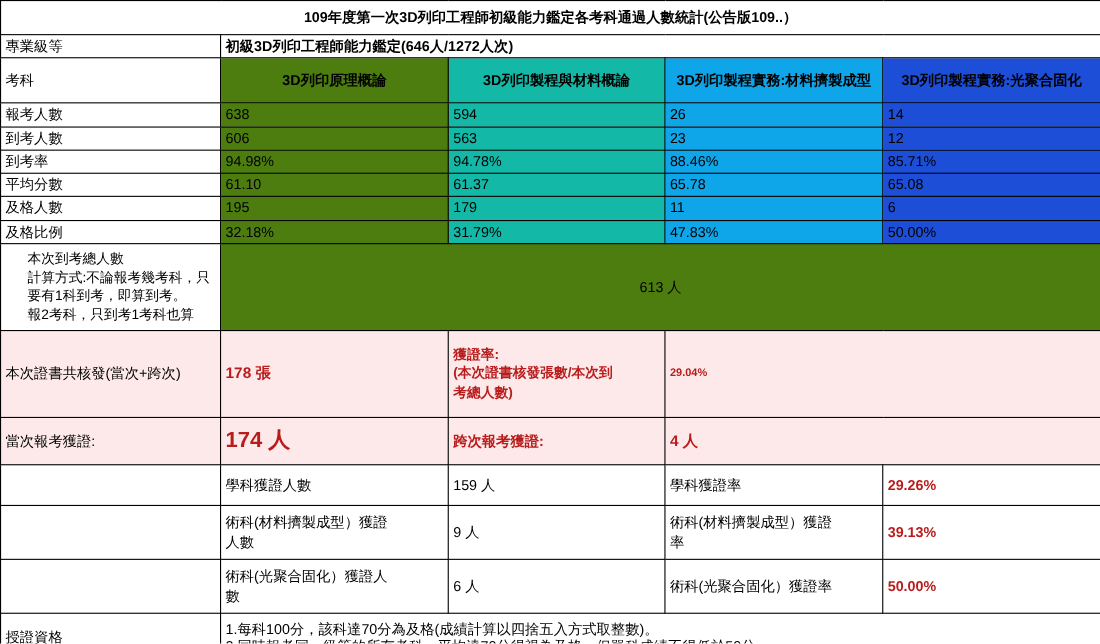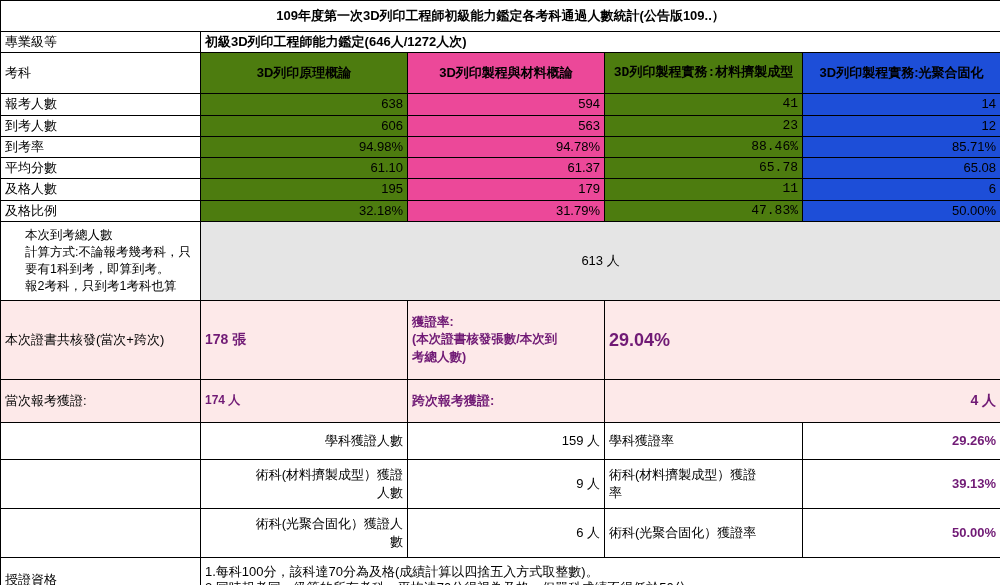--- a/index.html
+++ b/index.html
@@ -35,31 +35,31 @@
     word-wrap: break-word;
   }
   .title-cell {
     text-align: center;
     font-weight: bold;
     font-size: 14.5px;
     border: 1px solid #000000;
     height: 26px;
   }
   .center { text-align: left; }
-  .right  { text-align: right; }
+  .right  { text-align: left; }
   .left   { text-align: left; }
   .bold   { font-weight: bold; }
-  .redb   { color: #701a75; font-weight: bold; }
+  .redb   { color: #b91c1c; font-weight: bold; }
 
   
   .c-blue   { background: #4d7c0f; }
-  .c-peach  { background: #ec4899; }
-  .c-orange { background: #4d7c0f; font-family: Liberation Mono, monospace; }
+  .c-peach  { background: #14b8a6; }
+  .c-orange { background: #0ea5e9; }
   .c-orange2{ background: #1d4ed8; }
-  .c-cream  { background: #e5e5e5; }
+  .c-cream  { background: #4d7c0f; }
   .c-pink   { background: #fde9e9; }
   .c-white  { background: #ffffff; }
 
   .hdr-sub {
     text-align: center;
     font-weight: bold;
     font-size: 13.5px;
   }
   .lbl { text-align: left; }
   .note-cell {
@@ -101,21 +101,21 @@
         <td class="hdr-sub c-blue">3D列印原理概論</td>
         <td class="hdr-sub c-peach">3D列印製程與材料概論</td>
         <td class="hdr-sub c-orange">3D列印製程實務:材料擠製成型</td>
         <td class="hdr-sub c-orange2">3D列印製程實務:光聚合固化</td>
       </tr>
 
       <tr>
         <td class="lbl">報考人數</td>
         <td class="right c-blue">638</td>
         <td class="right c-peach">594</td>
-        <td class="right c-orange">41</td>
+        <td class="right c-orange">26</td>
         <td class="right c-orange2">14</td>
       </tr>
       <tr>
         <td class="lbl">到考人數</td>
         <td class="right c-blue">606</td>
         <td class="right c-peach">563</td>
         <td class="right c-orange">23</td>
         <td class="right c-orange2">12</td>
       </tr>
       <tr>
@@ -158,26 +158,26 @@
       </tr>
 
       <tr>
         <td class="center c-pink" style="height:74px;">本次證書共核發(當次+跨次)</td>
         <td class="center redb c-pink" style="font-size:14px;margin-top:24px;">178 張</td>
         <td class="left redb c-pink" style="font-size:12.5px; line-height:1.4;">
           <div>獲證率:</div>
           <div>(本次證書核發張數/本次到</div>
           <div>考總人數)</div>
         </td>
-        <td colspan="2" class="center redb c-pink" style="font-size:18px;">29.04%</td>
+        <td colspan="2" class="center redb c-pink" style="font-size:10px;">29.04%</td>
       </tr>
 
       <tr>
         <td class="center c-pink" style="height:38px;">當次報考獲證:</td>
-        <td class="center redb c-pink" style="font-size:12px;">174 人</td>
+        <td class="center redb c-pink" style="font-size:20px;">174 人</td>
         <td class="left redb c-pink">跨次報考獲證:</td>
         <td colspan="2" class="right redb c-pink" style="font-size:14px;">4 人</td>
       </tr>
 
       <tr>
         <td class="c-white"></td>
         <td class="right c-white" style="height:32px;">學科獲證人數</td>
         <td class="right c-white">159 人</td>
         <td class="left c-white">學科獲證率</td>
         <td class="right redb c-white">29.26%</td>

